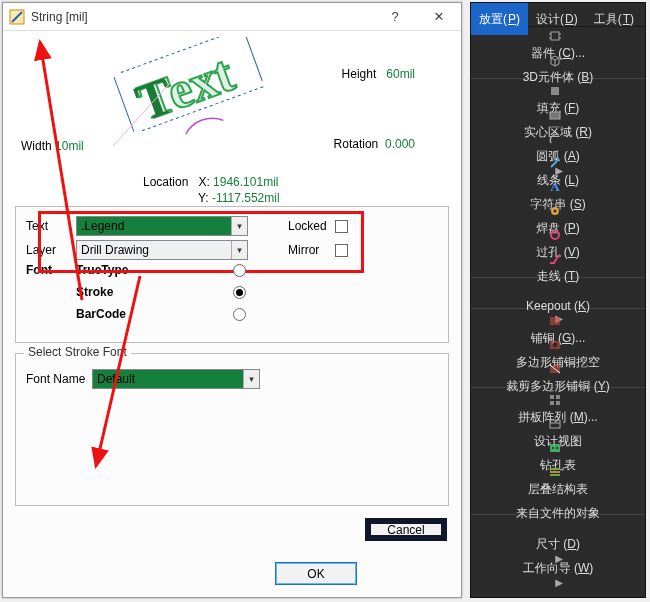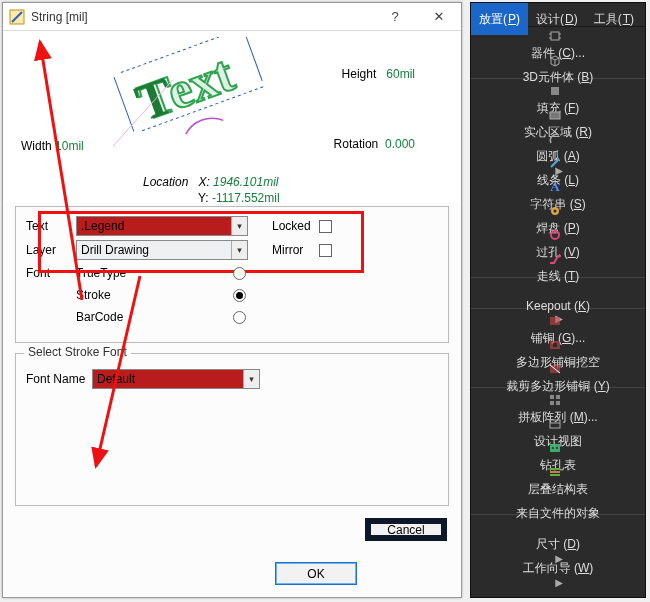--- a/index.html
+++ b/index.html
@@ -64,41 +64,41 @@
     width: 326px; height: 62px;
     border: 3px solid #e11;
     pointer-events: none;
   }
   .row { display: flex; align-items: center; height: 22px; margin-top: 2px; }
   .row .lbl { width: 50px; color: #000; }
   .row .dropdown {
     flex: 0 0 172px;
     height: 20px;
     border: 1px solid #888;
-    background: #b91c1c;
+    background: #15803d;
     display: flex; align-items: center;
     padding: 0 2px 0 4px;
     font-size: 12px;
     position: relative;
   }
   .row .dropdown .dd-btn {
     width: 16px; height: 18px;
     display: flex; align-items: center; justify-content: center;
     font-size: 9px; color: #333;
     border-left: 1px solid #aaa;
     background: #eee;
     position: absolute; right: 0; top: 0; bottom: 0;
   }
   .row .dd-text { flex: 1; overflow: hidden; white-space: nowrap; }
-  .check-col { margin-left: 24px; width: 60px; display: flex; align-items: center; color: #000; }
+  .check-col { margin-left: 40px; width: 60px; display: flex; align-items: center; color: #000; }
   .chk {
     width: 13px; height: 13px; border: 1px solid #666; margin-left: auto;
     background: #fff;
   }
-  .radio-row { display: flex; align-items: center; height: 20px; margin-top: 2px; }
+  .radio-row { display: flex; align-items: flex-start; height: 20px; margin-top: 2px; font-weight: bold; }
   .radio-row .lbl { width: 50px; }
   .radio-row .opt { width: 172px; display: flex; align-items: center; }
   .radio {
     width: 13px; height: 13px; border: 1px solid #666; border-radius: 50%;
     margin-left: auto; margin-right: 2px; background: #fff; position: relative;
   }
   .radio.checked::after {
     content: ""; position: absolute; left: 2px; top: 2px; width: 7px; height: 7px;
     background: #000; border-radius: 50%;
   }
@@ -194,21 +194,21 @@
         <span class="prev-value-blue">10mil</span>
       </div>
       <div class="prev-label-right" style="top:36px;">
         <span>Height</span>&nbsp;&nbsp;
         <span class="prev-value-blue">60mil</span>
       </div>
       <div class="prev-label-right" style="top:106px;">
         <span>Rotation</span>&nbsp;
         <span class="prev-value-blue">0.000</span>
       </div>
-      <div class="loc-row" style="top:144px;font-style:italic;">
+      <div class="loc-row" style="top:144px;">
         <span>Location</span>&nbsp;&nbsp;
         <span>X:</span>
         <span class="prev-value-blue">1946.101mil</span>
       </div>
       <div class="loc-row" style="top:160px; left:195px;">
         <span>Y:</span>
         <span class="prev-value-blue">-1117.552mil</span>
       </div>
     </div>
 

